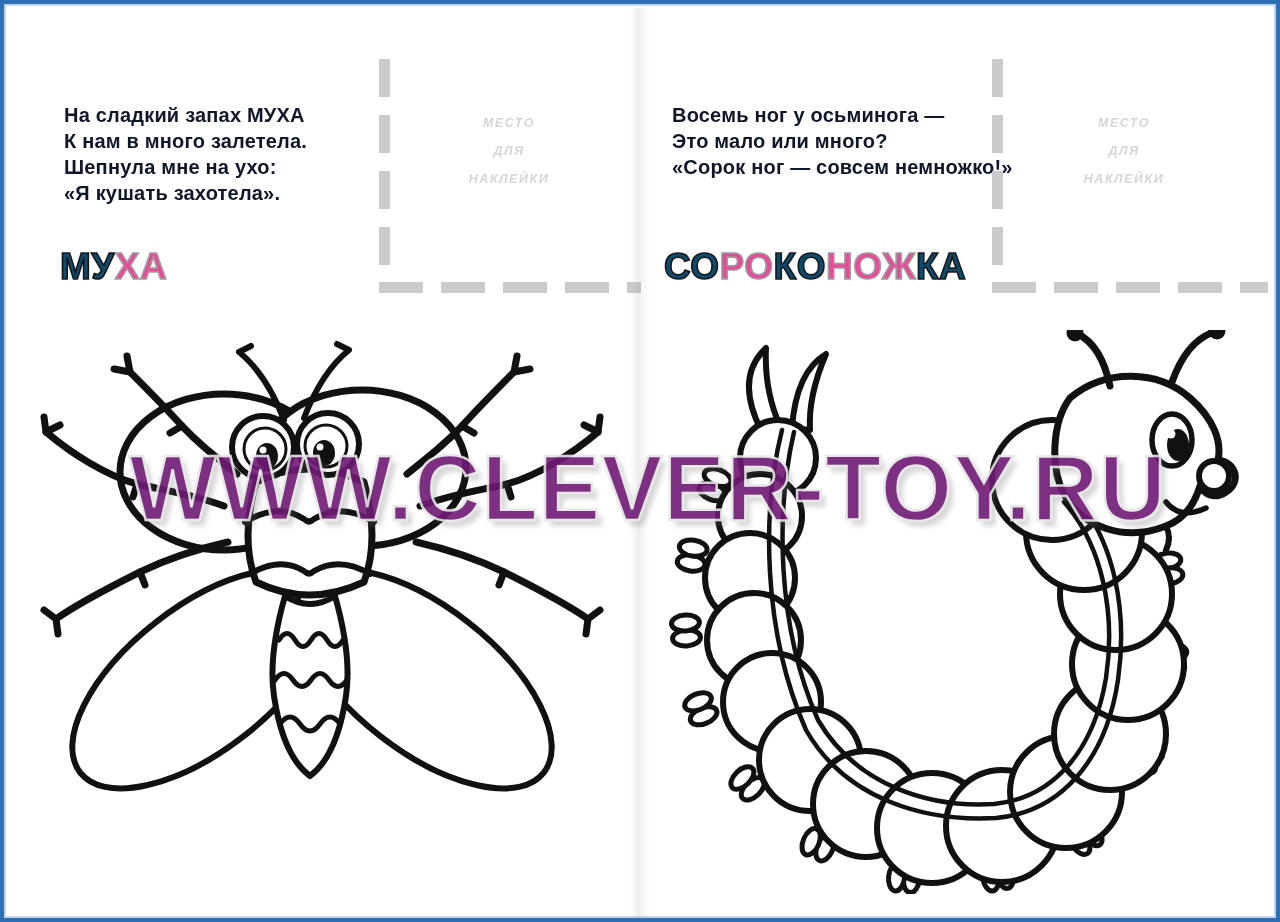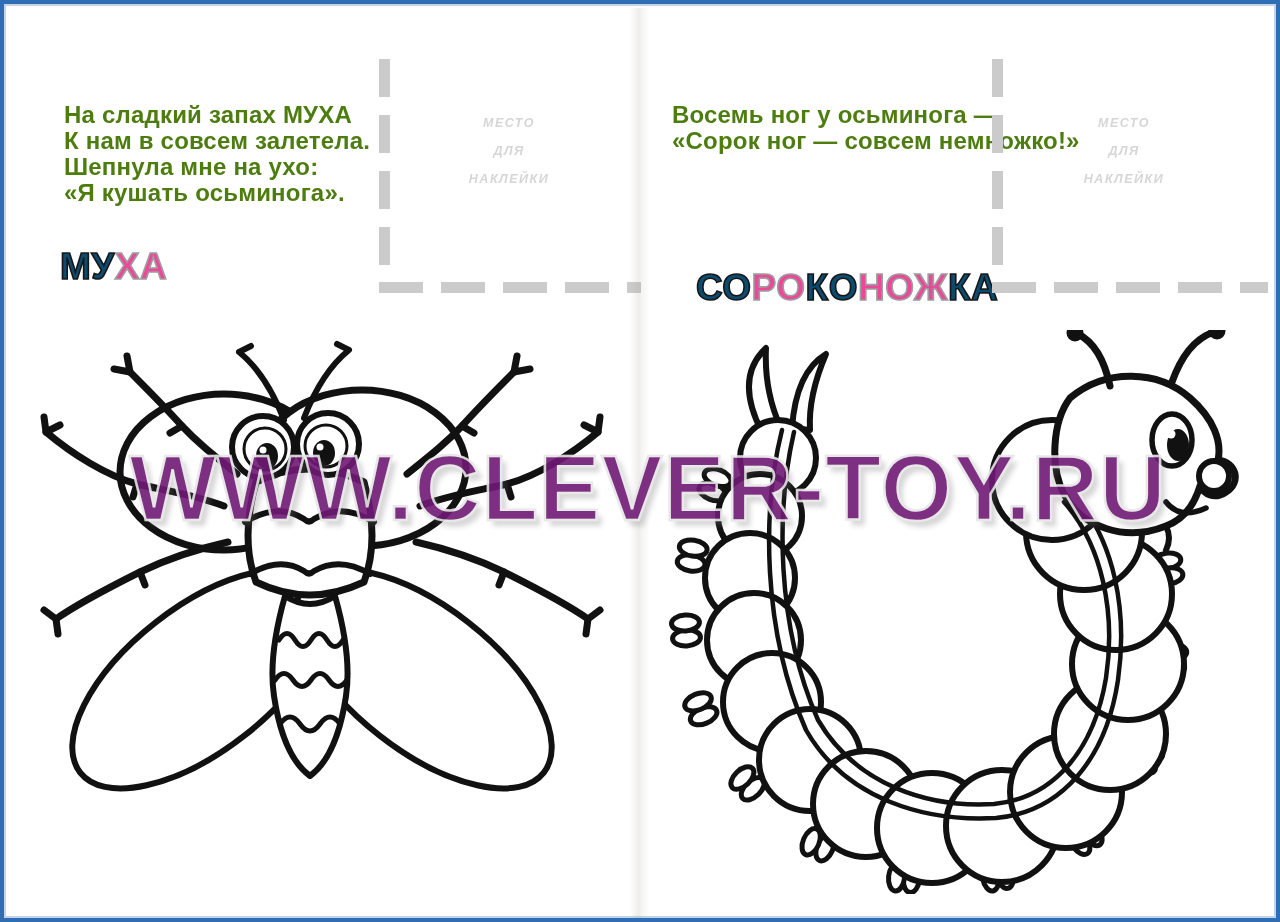--- a/index.html
+++ b/index.html
@@ -11,29 +11,29 @@
     border:4px solid #2f6eb5;
     box-shadow: inset 0 0 0 2px #c3d4ea;
     overflow:hidden;
   }
 
   .gutter {
     position:absolute; left:626px; top:4px; width:20px; height:914px;
     background: linear-gradient(90deg, rgba(0,0,0,0) 0%, rgba(160,150,145,0.18) 45%, rgba(160,150,145,0.10) 58%, rgba(0,0,0,0) 100%);
   }
 
-  .poem { position:absolute; font-size:24px; line-height:26px; font-weight:bold;
-          color:#4d7c0f; letter-spacing:0.2px; white-space:nowrap; }
+  .poem { position:absolute; font-size:20px; line-height:26px; font-weight:bold;
+          color:#0f172a; letter-spacing:0.2px; white-space:nowrap; }
   .poem-left  { left:60px;  top:98px; }
   .poem-right { left:668px; top:98px; }
 
   .word-title { position:absolute; font-size:37px; font-weight:bold; letter-spacing:0.5px;
                 white-space:nowrap; -webkit-text-stroke:1.6px currentColor; }
   .title-left  { left:56px;  top:242px; color:#161616; }
-  .title-right { left:692px; top:242px; color:#161616;margin-top:21px; }
+  .title-right { left:660px; top:242px; color:#161616; }
   .seg-dark { color:#0c4a6e; -webkit-text-stroke:1.6px #161616; }
   .seg-gray { color:#ec4899; -webkit-text-stroke:1.6px #9d9d9d; }
 
   .dash-v { position:absolute; width:11px; height:230px; top:55px;
             background:repeating-linear-gradient(180deg,#cbcbcb 0 38px,transparent 38px 56px); }
   .dash-h { position:absolute; height:11px; top:278px;
             background:repeating-linear-gradient(90deg,#cbcbcb 0 44px,transparent 44px 62px); }
   .dash-v.left  { left:375px; }
   .dash-h.left  { left:375px; width:262px; }
   .dash-v.right { left:988px; }
@@ -59,23 +59,23 @@
   svg { display:block; }
 </style>
 </head>
 <body>
 
 <div class="scan">
 
   <div>
     <div class="poem poem-left">
       <div>На сладкий запах МУХА</div>
-      <div>К нам в совсем залетела.</div>
+      <div>К нам в много залетела.</div>
       <div>Шепнула мне на ухо:</div>
-      <div>«Я кушать осьминога».</div>
+      <div>«Я кушать захотела».</div>
     </div>
 
     <div class="word-title title-left">
       <span class="seg-dark">МУ</span><span class="seg-gray">ХА</span>
     </div>
 
     <div class="dash-v left"></div>
     <div class="dash-h left"></div>
 
     <div class="sticker-label left">
@@ -138,20 +138,21 @@
           <path d="M252,86 C242,60 228,35 207,18 M207,18 l12,-6"></path>
           <path d="M272,84 C282,58 296,33 317,16 M317,16 l-12,-6"></path>
         </g>
       </g>
     </svg>
   </div>
 
   <div>
     <div class="poem poem-right">
       <div>Восемь ног у осьминога —</div>
+      <div>Это мало или много?</div>
       <div>«Сорок ног — совсем немножко!»</div>
     </div>
 
     <div class="word-title title-right">
       <span class="seg-dark">СО</span><span class="seg-gray">РО</span><span class="seg-dark">КО</span><span class="seg-gray">НОЖ</span><span class="seg-dark">КА</span>
     </div>
 
     <div class="dash-v right"></div>
     <div class="dash-h right"></div>
 

